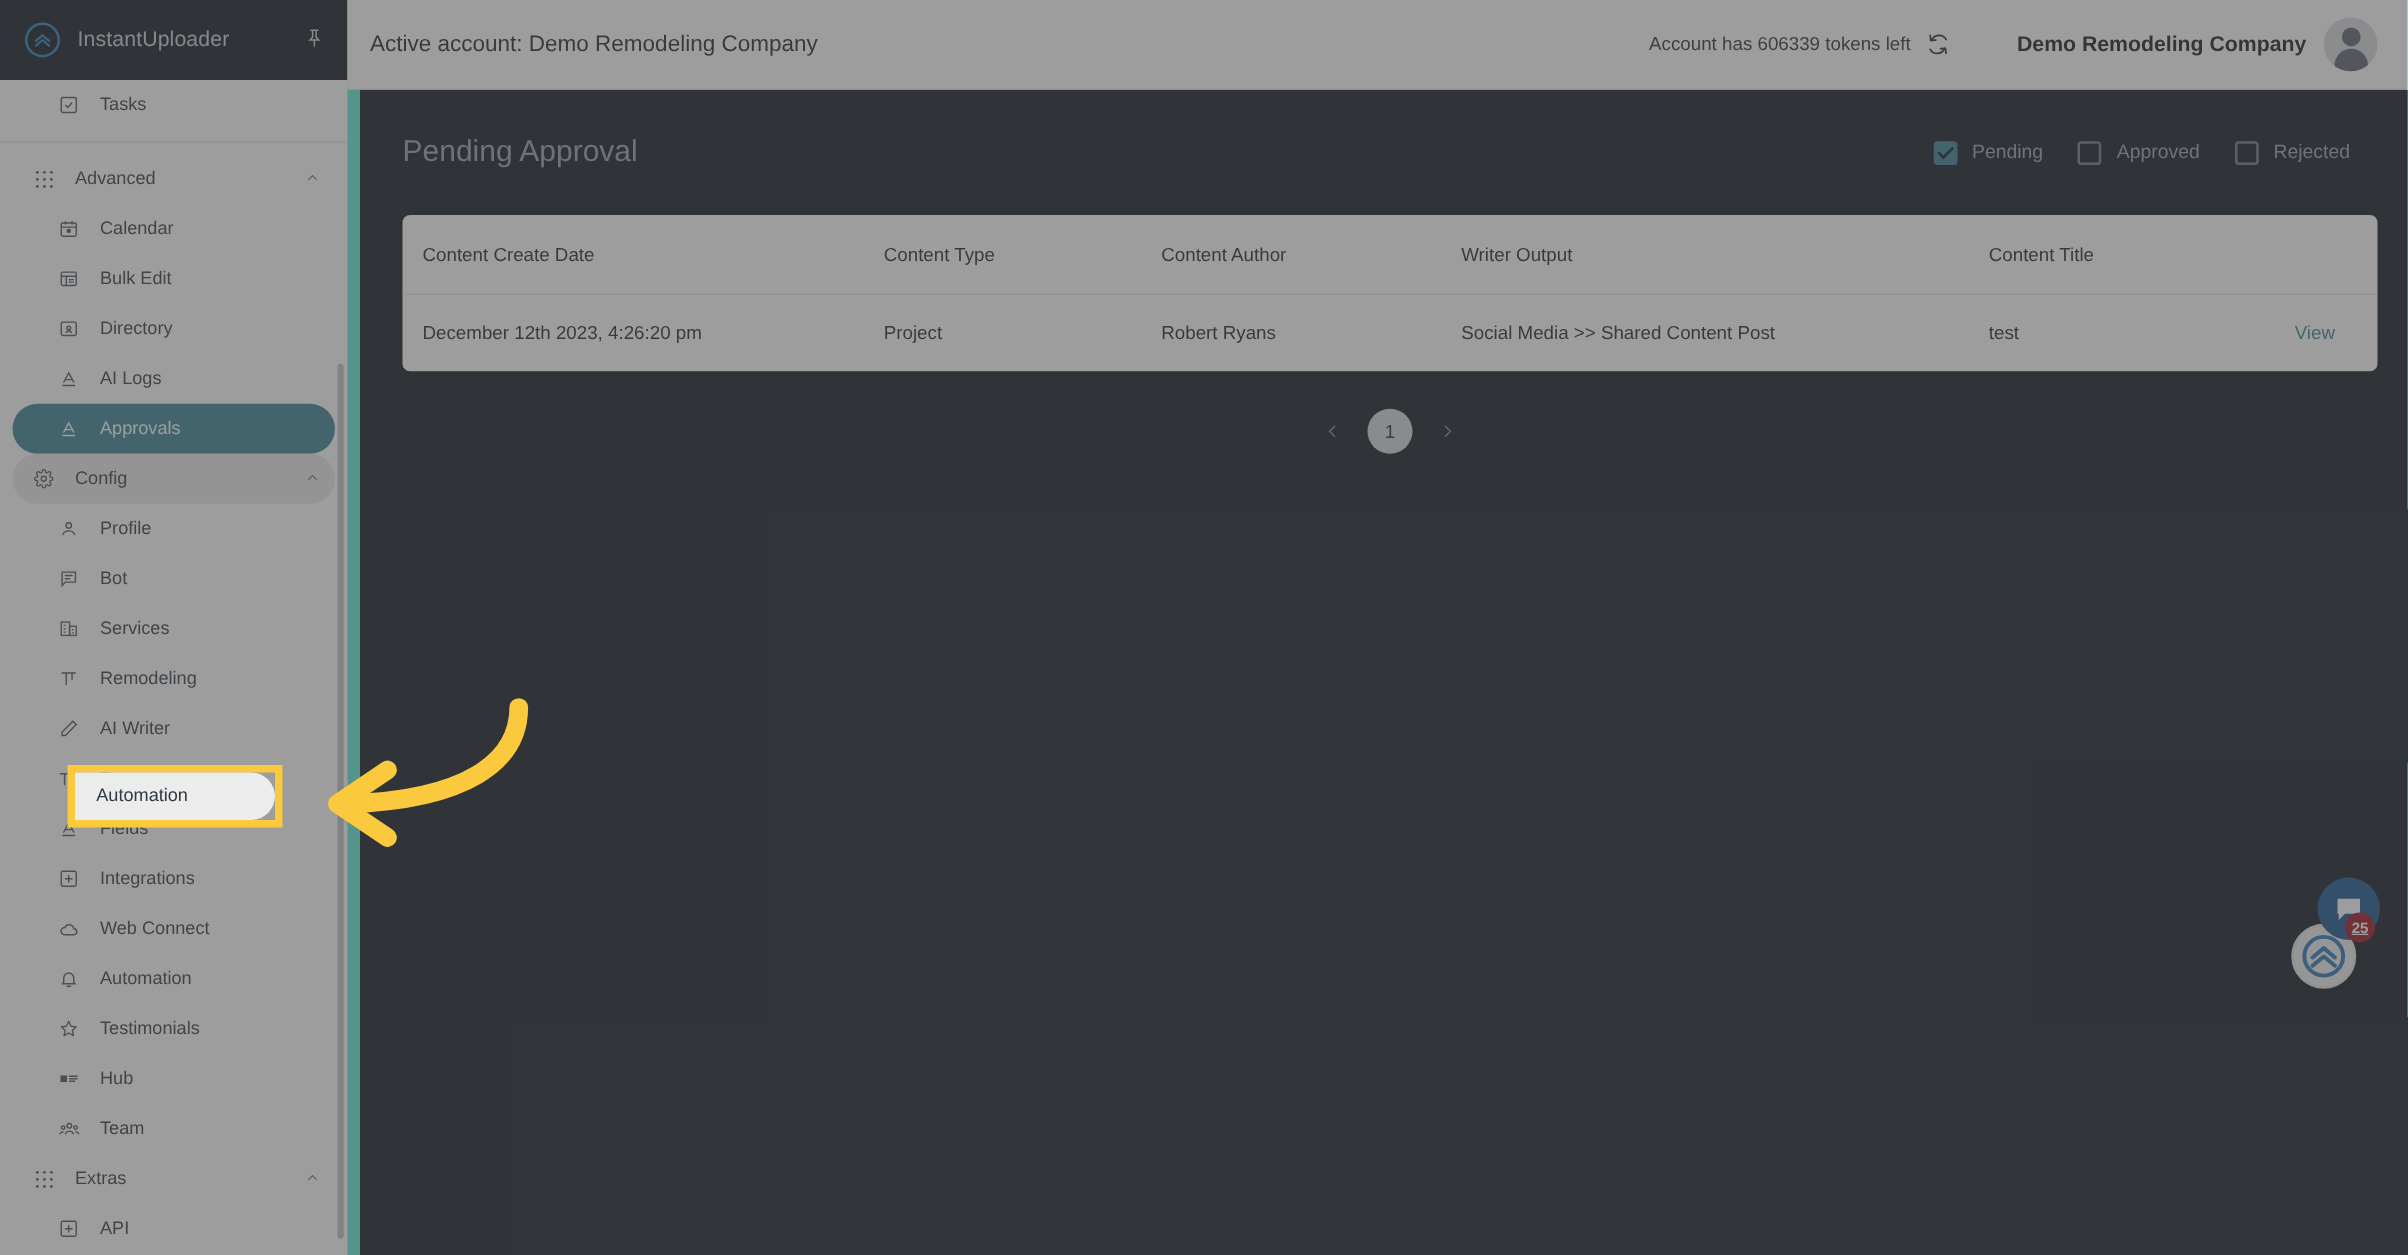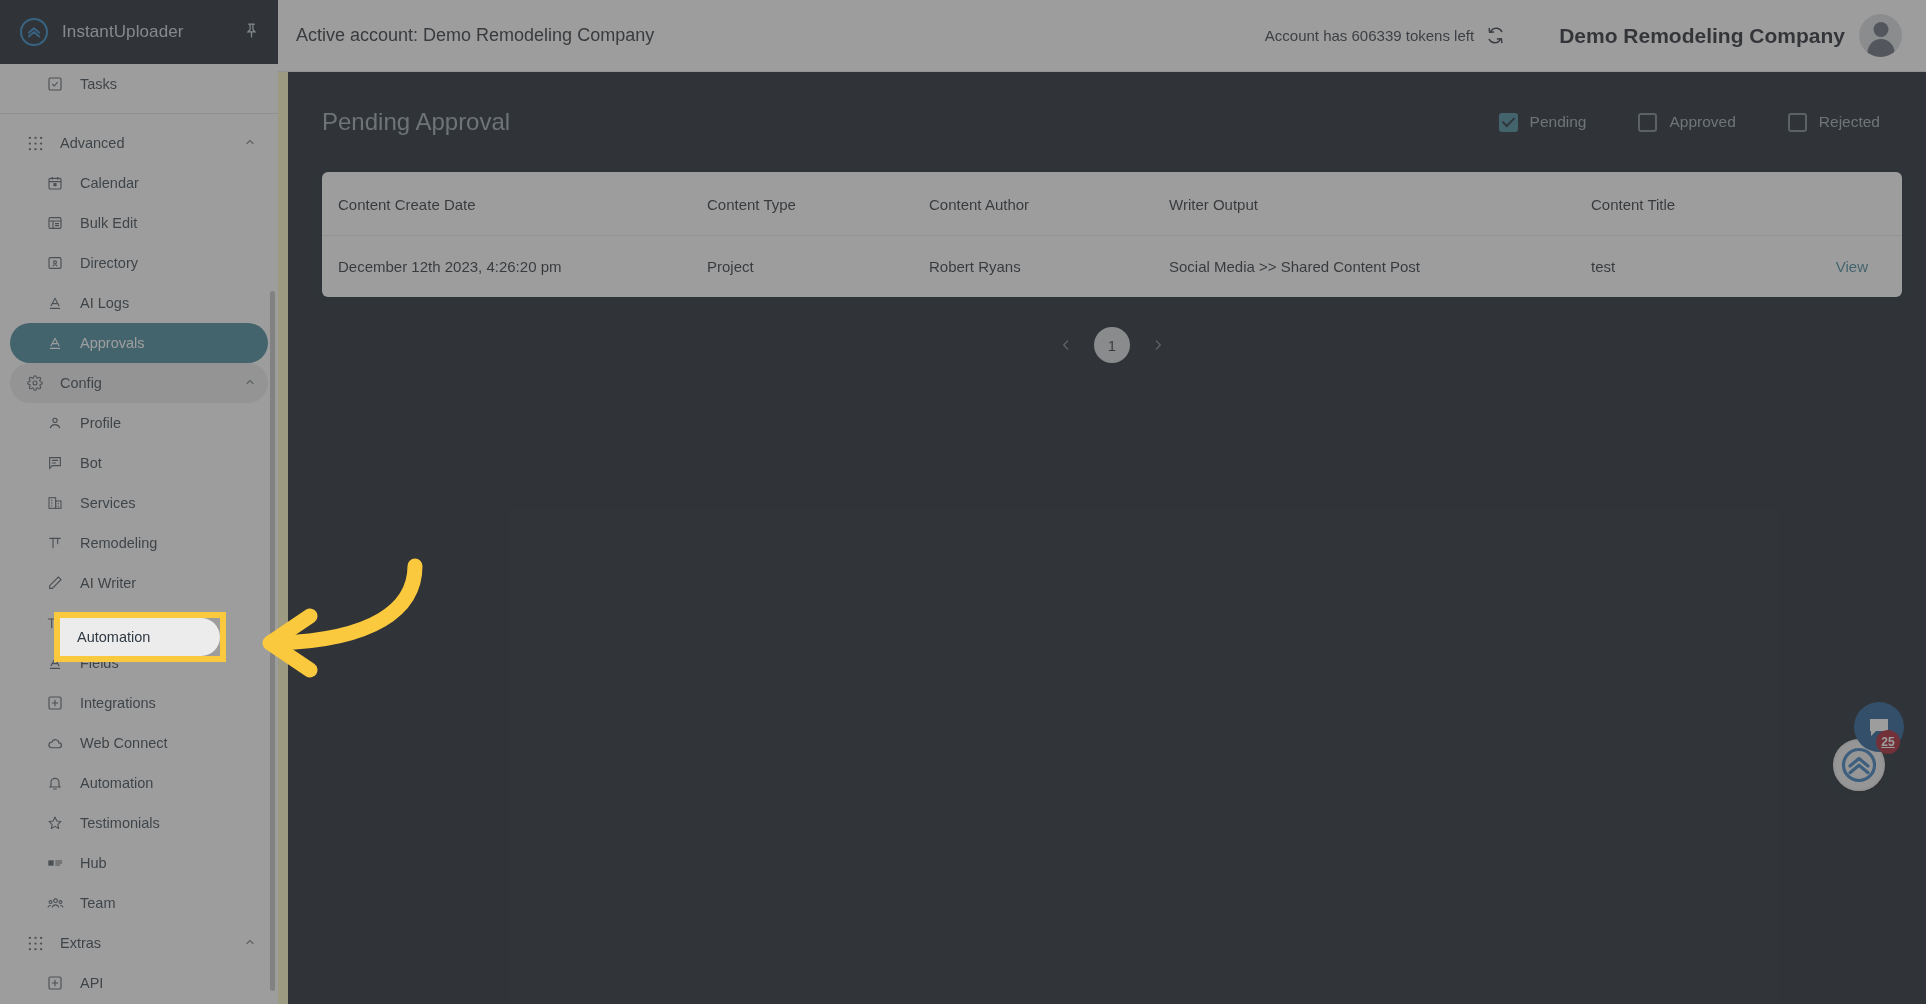--- a/index.html
+++ b/index.html
@@ -5,21 +5,21 @@
   * { box-sizing: border-box; margin: 0; padding: 0; }
   html, body {
     width: 1926px; height: 1004px;
     font-family: "Liberation Sans", sans-serif;
     overflow: hidden;
     background: #ffffff;
   }
   #root {
     position: relative;
     width: 1926px; height: 1004px;
-    background: #fef9c3;
+    background: #5eead4;
   }
 
   
   .sidebar {
     position: absolute; left: 0; top: 0;
     width: 278px; height: 1004px;
     background: #ffffff;
     overflow: hidden;
   }
   .sidebar-header {
@@ -88,21 +88,21 @@
     display: flex; align-items: center;
     padding: 0 24px 0 18px;
   }
   .active-account { font-size: 18px; color: #20262c; }
   .topbar-right {
     margin-left: auto; display: flex; align-items: center; gap: 0; text-align: right;
   }
   .token-text { font-size: 15px; color: #28303a; }
   .refresh-icon { margin-left: 12px; color: #222a33; display:flex; }
   .account-name {
-    font-size: 21px; font-weight: bold; color: #141a20;
+    font-size: 17px; font-weight: bold; color: #141a20;
     margin-left: 54px;
   }
   .avatar {
     width: 43px; height: 43px; border-radius: 50%;
     background: #d8dade; margin-left: 14px;
     overflow: hidden; position: relative;
   }
   .avatar .head {
     position: absolute; left: 50%; top: 8px;
     width: 15px; height: 15px; border-radius: 50%;
@@ -122,21 +122,21 @@
     padding: 0;
   }
   .page-head {
     display: flex; align-items: center;
     height: 100px;
     padding: 0 56px 0 34px;
   }
   .page-title {
     font-size: 24px; color: #98a2ab; font-weight: normal;
   }
-  .filters { margin-left: auto; display: flex; align-items: flex-start; gap: 52px; }
+  .filters { margin-left: auto; display: flex; align-items: flex-start; gap: 28px; }
   .filter { display: flex; align-items: center; gap: 12px; cursor: pointer; }
   .cb {
     width: 19px; height: 19px; border-radius: 3px;
     border: 2px solid #6f7a85; background: transparent;
     display: flex; align-items: center; justify-content: center;
   }
   .cb.checked { background: #3a8296; border-color: #3a8296; }
   .cb.checked::after {
     content: ""; width: 5px; height: 10px;
     border: solid #0e1821; border-width: 0 2.5px 2.5px 0;

